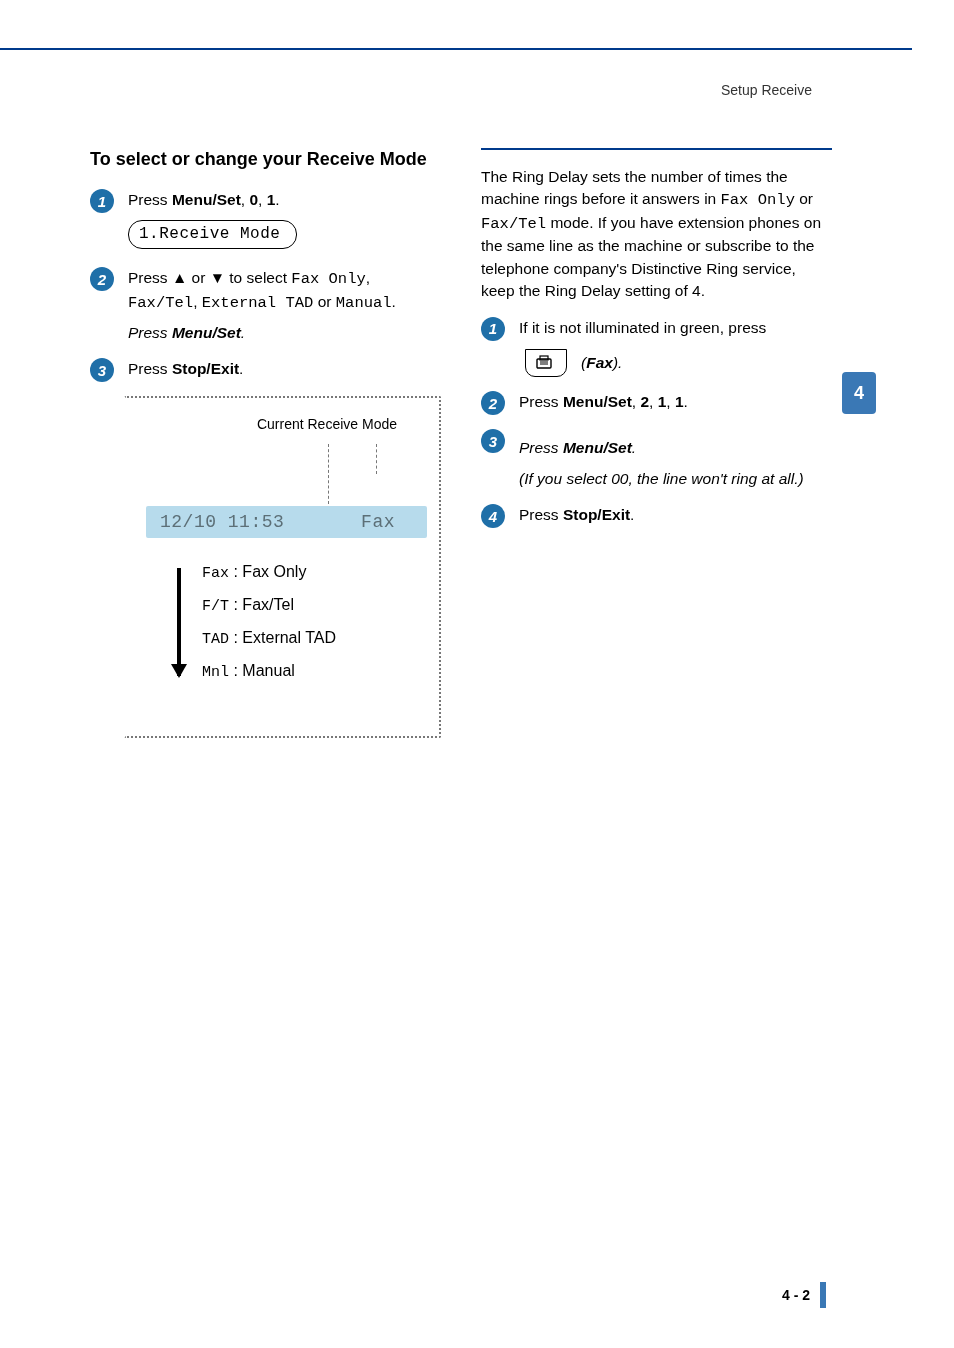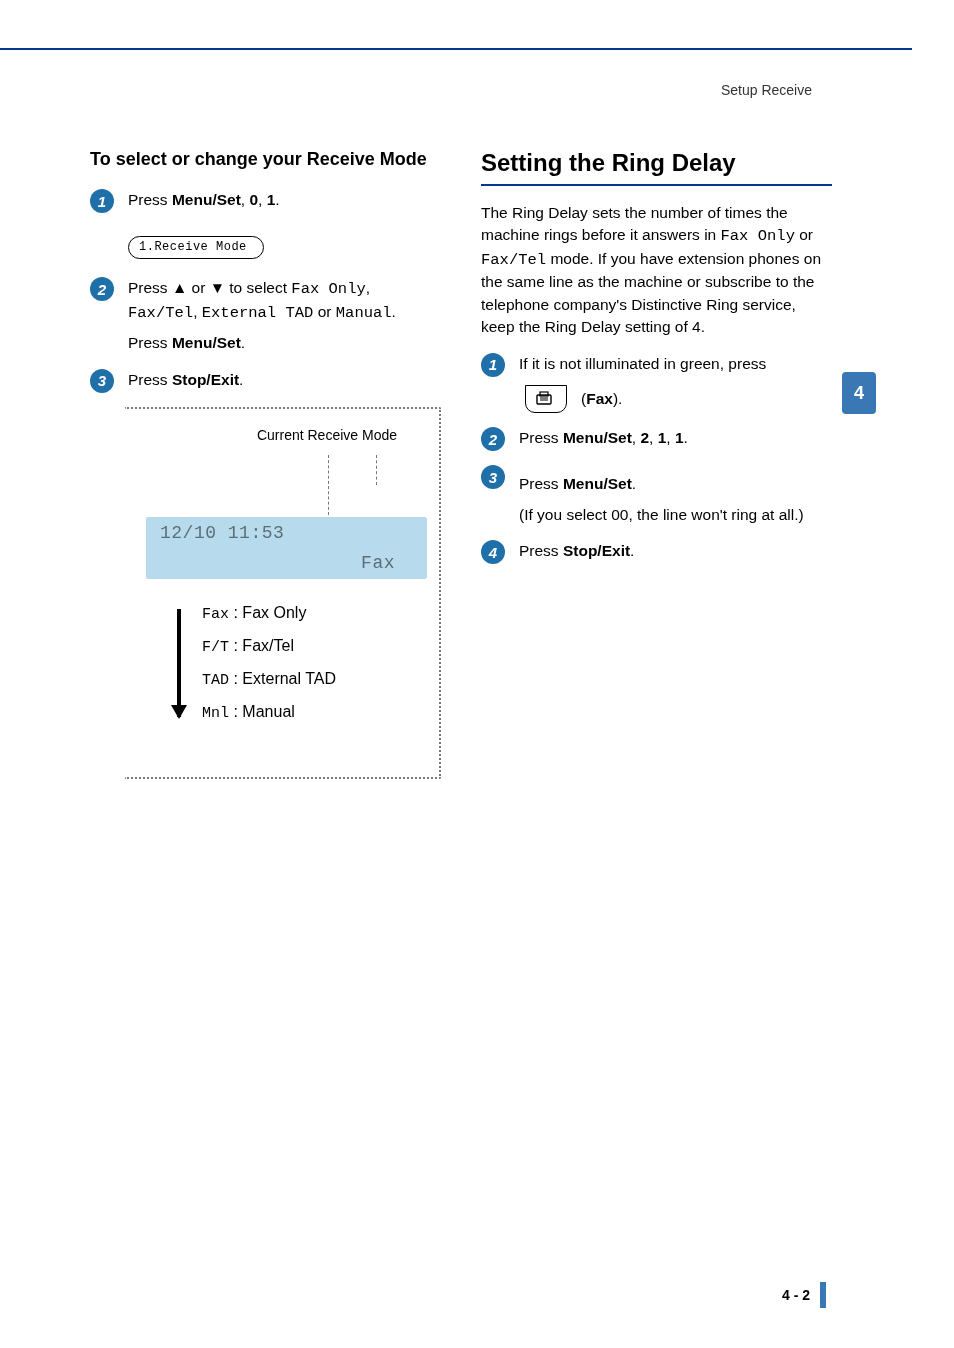--- a/index.html
+++ b/index.html
@@ -11,32 +11,32 @@
   .col { flex: 1 1 0; min-width: 0; }
   .colL { padding-right: 6px; }
   .colR { padding-left: 6px; }
   .h3 { font-weight: bold; font-size: 18px; margin-bottom: 18px; line-height: 1.3; }
   .h2 { font-weight: bold; font-size: 24px; line-height: 1.25; margin-bottom: 6px; }
   .h2-rule { height: 2px; background: #003a8c; margin-bottom: 16px; }
   .step { display: flex; align-items: flex-start; gap: 14px; margin-bottom: 14px; }
   .bullet { flex: 0 0 auto; width: 24px; height: 24px; border-radius: 12px; background: #1f6fa8; color: #fff; font-weight: bold; font-size: 15px; display: flex; align-items: center; justify-content: center; font-style: italic; }
   .stepbody { flex: 1 1 auto; font-size: 15.5px; line-height: 1.45; }
   .mono { font-family: "Courier New", Courier, monospace; }
-  .lcd { display: inline-block; border: 1.6px solid #000; border-radius: 14px; padding: 2px 16px 2px 10px; font-family: "Courier New", monospace; font-size: 12px; letter-spacing: 0.5px; margin-top: 24px; margin-bottom: 4px; }
+  .lcd { display: inline-block; border: 1.6px solid #000; border-radius: 14px; padding: 2px 16px 2px 10px; font-family: "Courier New", monospace; font-size: 16px; letter-spacing: 0.5px; margin-top: 8px; margin-bottom: 4px; }
   .para { font-size: 15.5px; line-height: 1.45; margin-bottom: 6px; }
   .italic { font-style: italic; }
-  .sub { margin-top: 8px; }
+  .sub { margin-top: 8px; font-style: italic; }
   .fax-btn { display: inline-flex; align-items: center; justify-content: center; width: 42px; height: 28px; border: 1.5px solid #000; border-top-width: 1px; border-radius: 0 0 10px 10px; margin-right: 6px; vertical-align: middle; }
   .faxicon { display:inline-block; }
   .diagram { border-top: 2px dotted #777; border-bottom: 2px dotted #777; border-left: 2px dotted #777; border-right: 2px dotted #777; border-left-color: transparent; border-radius: 2px; padding: 18px 12px 48px 20px; margin-top: 10px; margin-left: 34px; position: relative; }
   .diagram-label { text-align: right; font-size: 14px; margin-right: 30px; margin-bottom: 12px; }
   .guides { position: relative; height: 62px; }
   .guides .gv1 { position:absolute; left: 182px; top: 0; width: 1px; height: 60px; border-left: 1px dashed #777; }
   .guides .gv2 { position:absolute; left: 230px; top: 0; width: 1px; height: 30px; border-left: 1px dashed #777; }
-  .lcd-strip { background: #b7dbec; color: #5c6f77; padding: 6px 14px; font-family: "Courier New", monospace; font-size: 18px; letter-spacing: 0.5px; margin: 0 0 18px 0; border-radius: 2px; display:flex; gap: 10px; flex-direction: column; }
+  .lcd-strip { background: #b7dbec; color: #5c6f77; padding: 6px 14px; font-family: "Courier New", monospace; font-size: 18px; letter-spacing: 0.5px; margin: 0 0 18px 0; border-radius: 2px; display:flex; gap: 10px; }
   .lcd-strip .date { flex: 0 0 auto; }
   .lcd-strip .mode { margin-left: auto; padding-right: 18px; }
   .legend { display: flex; gap: 16px; }
   .arrowcol { width: 14px; display: flex; align-items: center; justify-content: center; margin-left: 26px; }
   .arrowline { width: 4px; background: #000; height: 108px; position: relative; }
   .arrowline:after { content:""; position:absolute; bottom:-2px; left:-6px; width:0; height:0; border-left:8px solid transparent; border-right:8px solid transparent; border-top:14px solid #000; }
   .legend-list { font-size: 16px; line-height: 2.0; }
   .legend-list .code { font-family: "Courier New", monospace; font-size: 15px; }
   .chapter-tab { position: absolute; right: 36px; top: 372px; width: 34px; height: 42px; border-radius: 4px; background: #3a78b5; color:#fff; display:flex; align-items:center; justify-content:center; font-size:18px; font-weight:bold; }
   .footer { position: absolute; bottom: 40px; right: 86px; display:flex; align-items:center; gap: 10px; }
@@ -101,21 +101,20 @@
             <div><span class="code">Fax</span> <span>: Fax Only</span></div>
             <div><span class="code">F/T</span> <span>: Fax/Tel</span></div>
             <div><span class="code">TAD</span> <span>: External TAD</span></div>
             <div><span class="code">Mnl</span> <span>: Manual</span></div>
           </div>
         </div>
       </div>
     </div>
 
     <div class="col colR">
-      <div class="h2">Setting the Ring Delay</div>
       <div class="h2-rule"></div>
 
       <p class="para">
         <span>The Ring Delay sets the number of times the machine rings before it answers in </span><span class="mono">Fax Only</span><span> or </span><span class="mono">Fax/Tel</span><span> mode. If you have extension phones on the same line as the machine or subscribe to the telephone company's Distinctive Ring service, keep the Ring Delay setting of 4.</span>
       </p>
 
       <div class="step" style="margin-top:14px;">
         <div class="bullet">1</div>
         <div class="stepbody">
           <span>If it is not illuminated in green, press</span>

